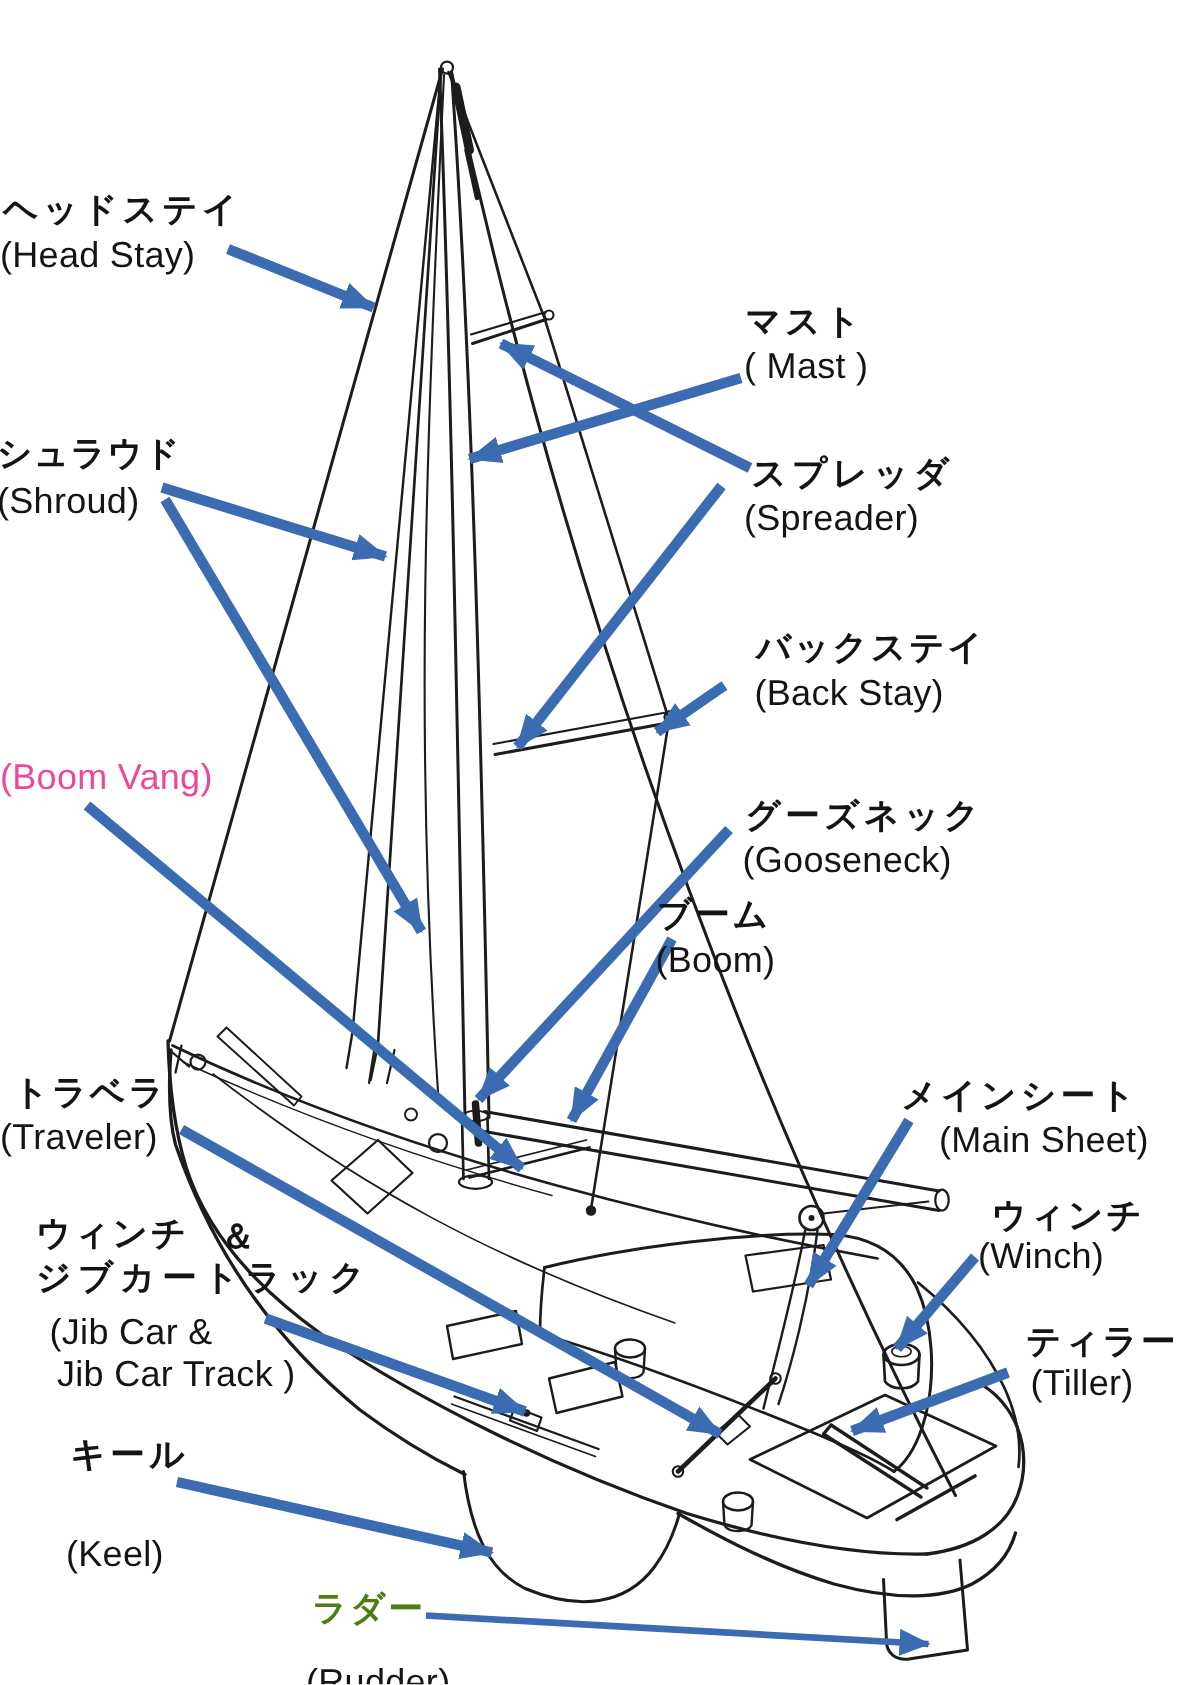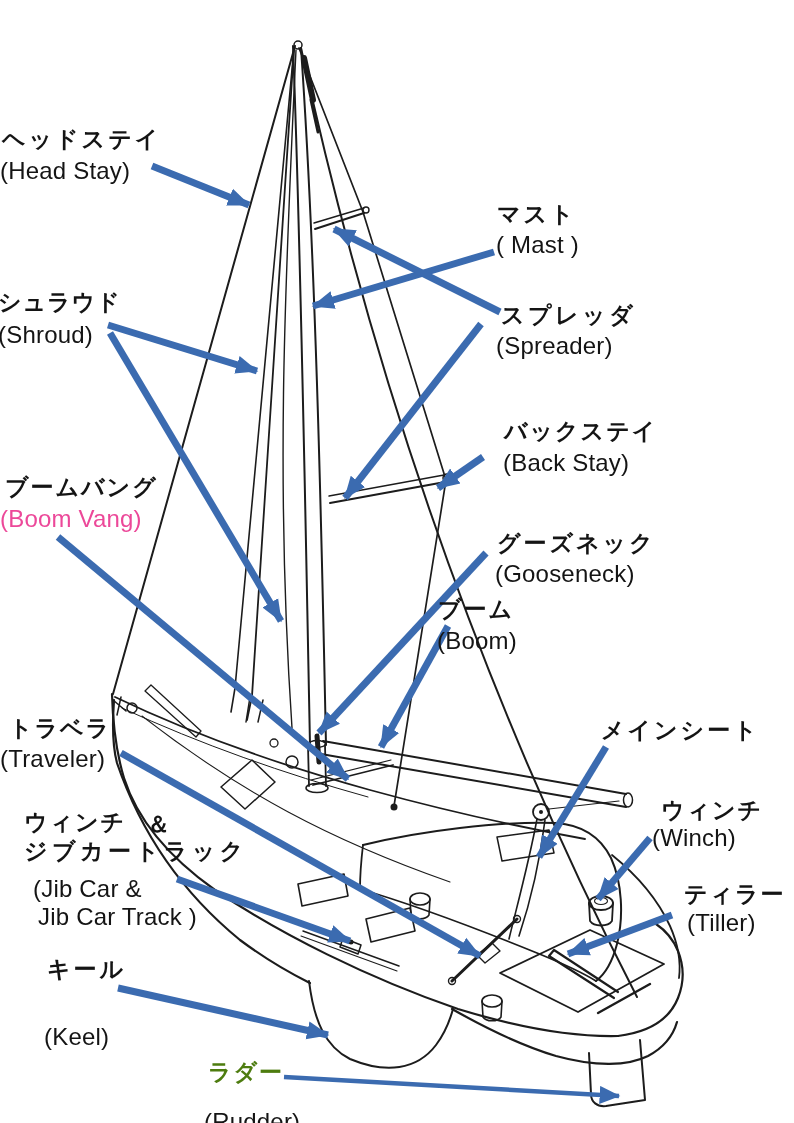--- a/index.html
+++ b/index.html
@@ -136,29 +136,29 @@
       <div class="lbl jp" style="left: 2px; top: 127px; color: rgb(20, 20, 20);">ヘッドステイ</div>
       <div class="lbl en" style="left: 0px; top: 158px; color: rgb(20, 20, 20);">(Head Stay)</div>
       <div class="lbl jp" style="left: 497px; top: 202px; color: rgb(20, 20, 20);">マスト</div>
       <div class="lbl en" style="left: 496px; top: 232px; color: rgb(20, 20, 20);">( Mast )</div>
       <div class="lbl jp" style="left: -2px; top: 290px; letter-spacing: 1px; color: rgb(20, 20, 20);">シュラウド</div>
       <div class="lbl en" style="left: -2px; top: 322px; color: rgb(20, 20, 20);">(Shroud)</div>
       <div class="lbl jp" style="left: 501px; top: 303px; letter-spacing: 3.5px; color: rgb(20, 20, 20);">スプレッダ</div>
       <div class="lbl en" style="left: 496px; top: 333px; color: rgb(20, 20, 20);">(Spreader)</div>
       <div class="lbl jp" style="left: 504px; top: 419px; letter-spacing: 2px; color: rgb(20, 20, 20);">バックステイ</div>
       <div class="lbl en" style="left: 503px; top: 450px; color: rgb(20, 20, 20);">(Back Stay)</div>
-      <div class="lbl jp" style="left: 5px; top: 475px; letter-spacing: 2px; color: rgb(20, 20, 20);">ブームバング</div>
       <div class="lbl en" style="left: 0px; top: 506px; color: #ec4899;">(Boom Vang)</div>
       <div class="lbl en" style="left: 495px; top: 561px; color: rgb(20, 20, 20);">(Gooseneck)</div>
       <div class="lbl jp" style="left: 497px; top: 531px; letter-spacing: 3px; color: rgb(20, 20, 20);">グーズネック</div>
       <div class="lbl jp" style="left: 438px; top: 597px; letter-spacing: 2px; color: rgb(20, 20, 20);">ブーム</div>
       <div class="lbl en" style="left: 437px; top: 628px; color: rgb(20, 20, 20);">(Boom)</div>
       <div class="lbl jp" style="left: 9px; top: 716px; letter-spacing: 2px; color: rgb(20, 20, 20);">トラベラ</div>
       <div class="lbl en" style="left: 0px; top: 746px; color: rgb(20, 20, 20);">(Traveler)</div>
       <div class="lbl jp" style="left: 601px; top: 718px; letter-spacing: 3px; color: rgb(20, 20, 20);">メインシート</div>
+      <div class="lbl en" style="left: 626px; top: 748px; color: rgb(20, 20, 20);">(Main Sheet)</div>
       <div class="lbl jp" style="left: 661px; top: 798px; letter-spacing: 2px; color: rgb(20, 20, 20);">ウィンチ</div>
       <div class="lbl en" style="left: 652px; top: 825px; color: rgb(20, 20, 20);">(Winch)</div>
       <div class="lbl jp" style="left: 24px; top: 810px; letter-spacing: 2px; color: rgb(20, 20, 20);">ウィンチ</div>
       <div class="lbl jp" style="left: 147px; top: 812px; color: rgb(20, 20, 20);">＆</div>
       <div class="lbl jp" style="left: 24px; top: 839px; letter-spacing: 4.5px; color: rgb(20, 20, 20);">ジブカートラック</div>
       <div class="lbl en" style="left: 33px; top: 876px; color: rgb(20, 20, 20);">(Jib Car &amp;</div>
       <div class="lbl en" style="left: 38px; top: 904px; color: rgb(20, 20, 20);">Jib Car Track )</div>
       <div class="lbl jp" style="left: 684px; top: 882px; letter-spacing: 2px; color: rgb(20, 20, 20);">ティラー</div>
       <div class="lbl en" style="left: 687px; top: 910px; color: rgb(20, 20, 20);">(Tiller)</div>
       <div class="lbl jp" style="left: 47px; top: 957px; letter-spacing: 3px; color: rgb(20, 20, 20);">キール</div>

